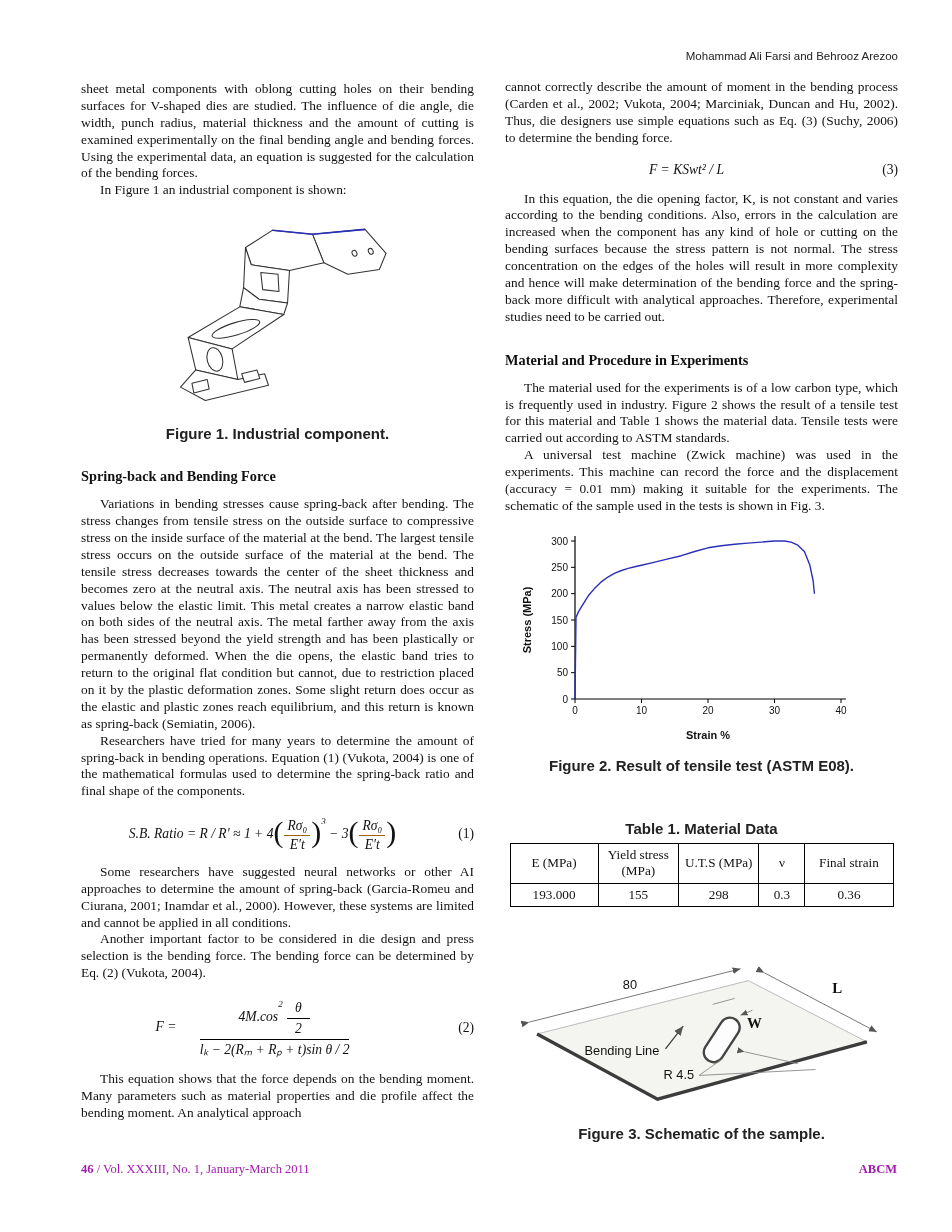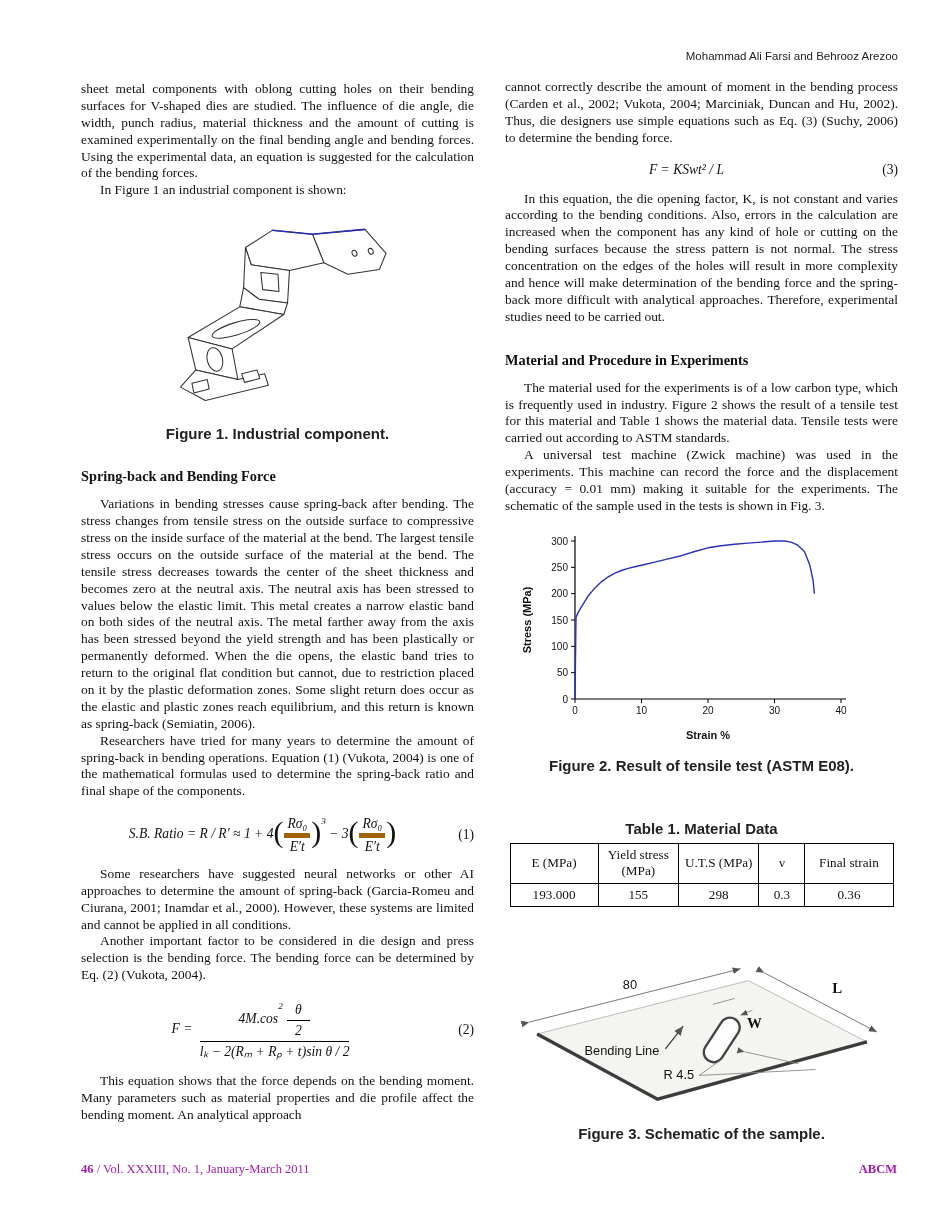--- a/index.html
+++ b/index.html
@@ -44,26 +44,26 @@
     font-family: "Liberation Serif", serif;
     font-size: 13.6px; font-style: italic;
   }
   .eq .ebody { flex: 1; text-align: center; }
   .eq .enum { font-style: normal; width: 30px; text-align: right; }
   .frac {
     display: inline-flex; flex-direction: column;
     vertical-align: middle; text-align: center; line-height: 1.12;
     margin: 0 1px;
   }
-  .frac .top { border-bottom: 5px solid #a16207; padding: 0 3px 1px; }
+  .frac .top { border-bottom: 1px solid #a16207; padding: 0 3px 1px; }
   .frac .bot { padding-top: 1px; }
   .bigfrac {
     display: inline-flex; flex-direction: column;
     vertical-align: middle; text-align: center; line-height: 1.15;
-    margin: 0 4px;
+    margin: 0 20px;
   }
   .bigfrac .top { border-bottom: 1px solid #000; padding: 0 8px 3px; }
   .bigfrac .bot { padding-top: 2px; }
   .bigp { font-style: normal; font-size: 30px; font-weight: 300; vertical-align: -4px; line-height: 0; }
   sup.e3 { font-size: 9px; vertical-align: 14px; }
   
   .mtable {
     border-collapse: collapse; width: 384px; margin: 0 auto;
     font-size: 13.2px;
   }

